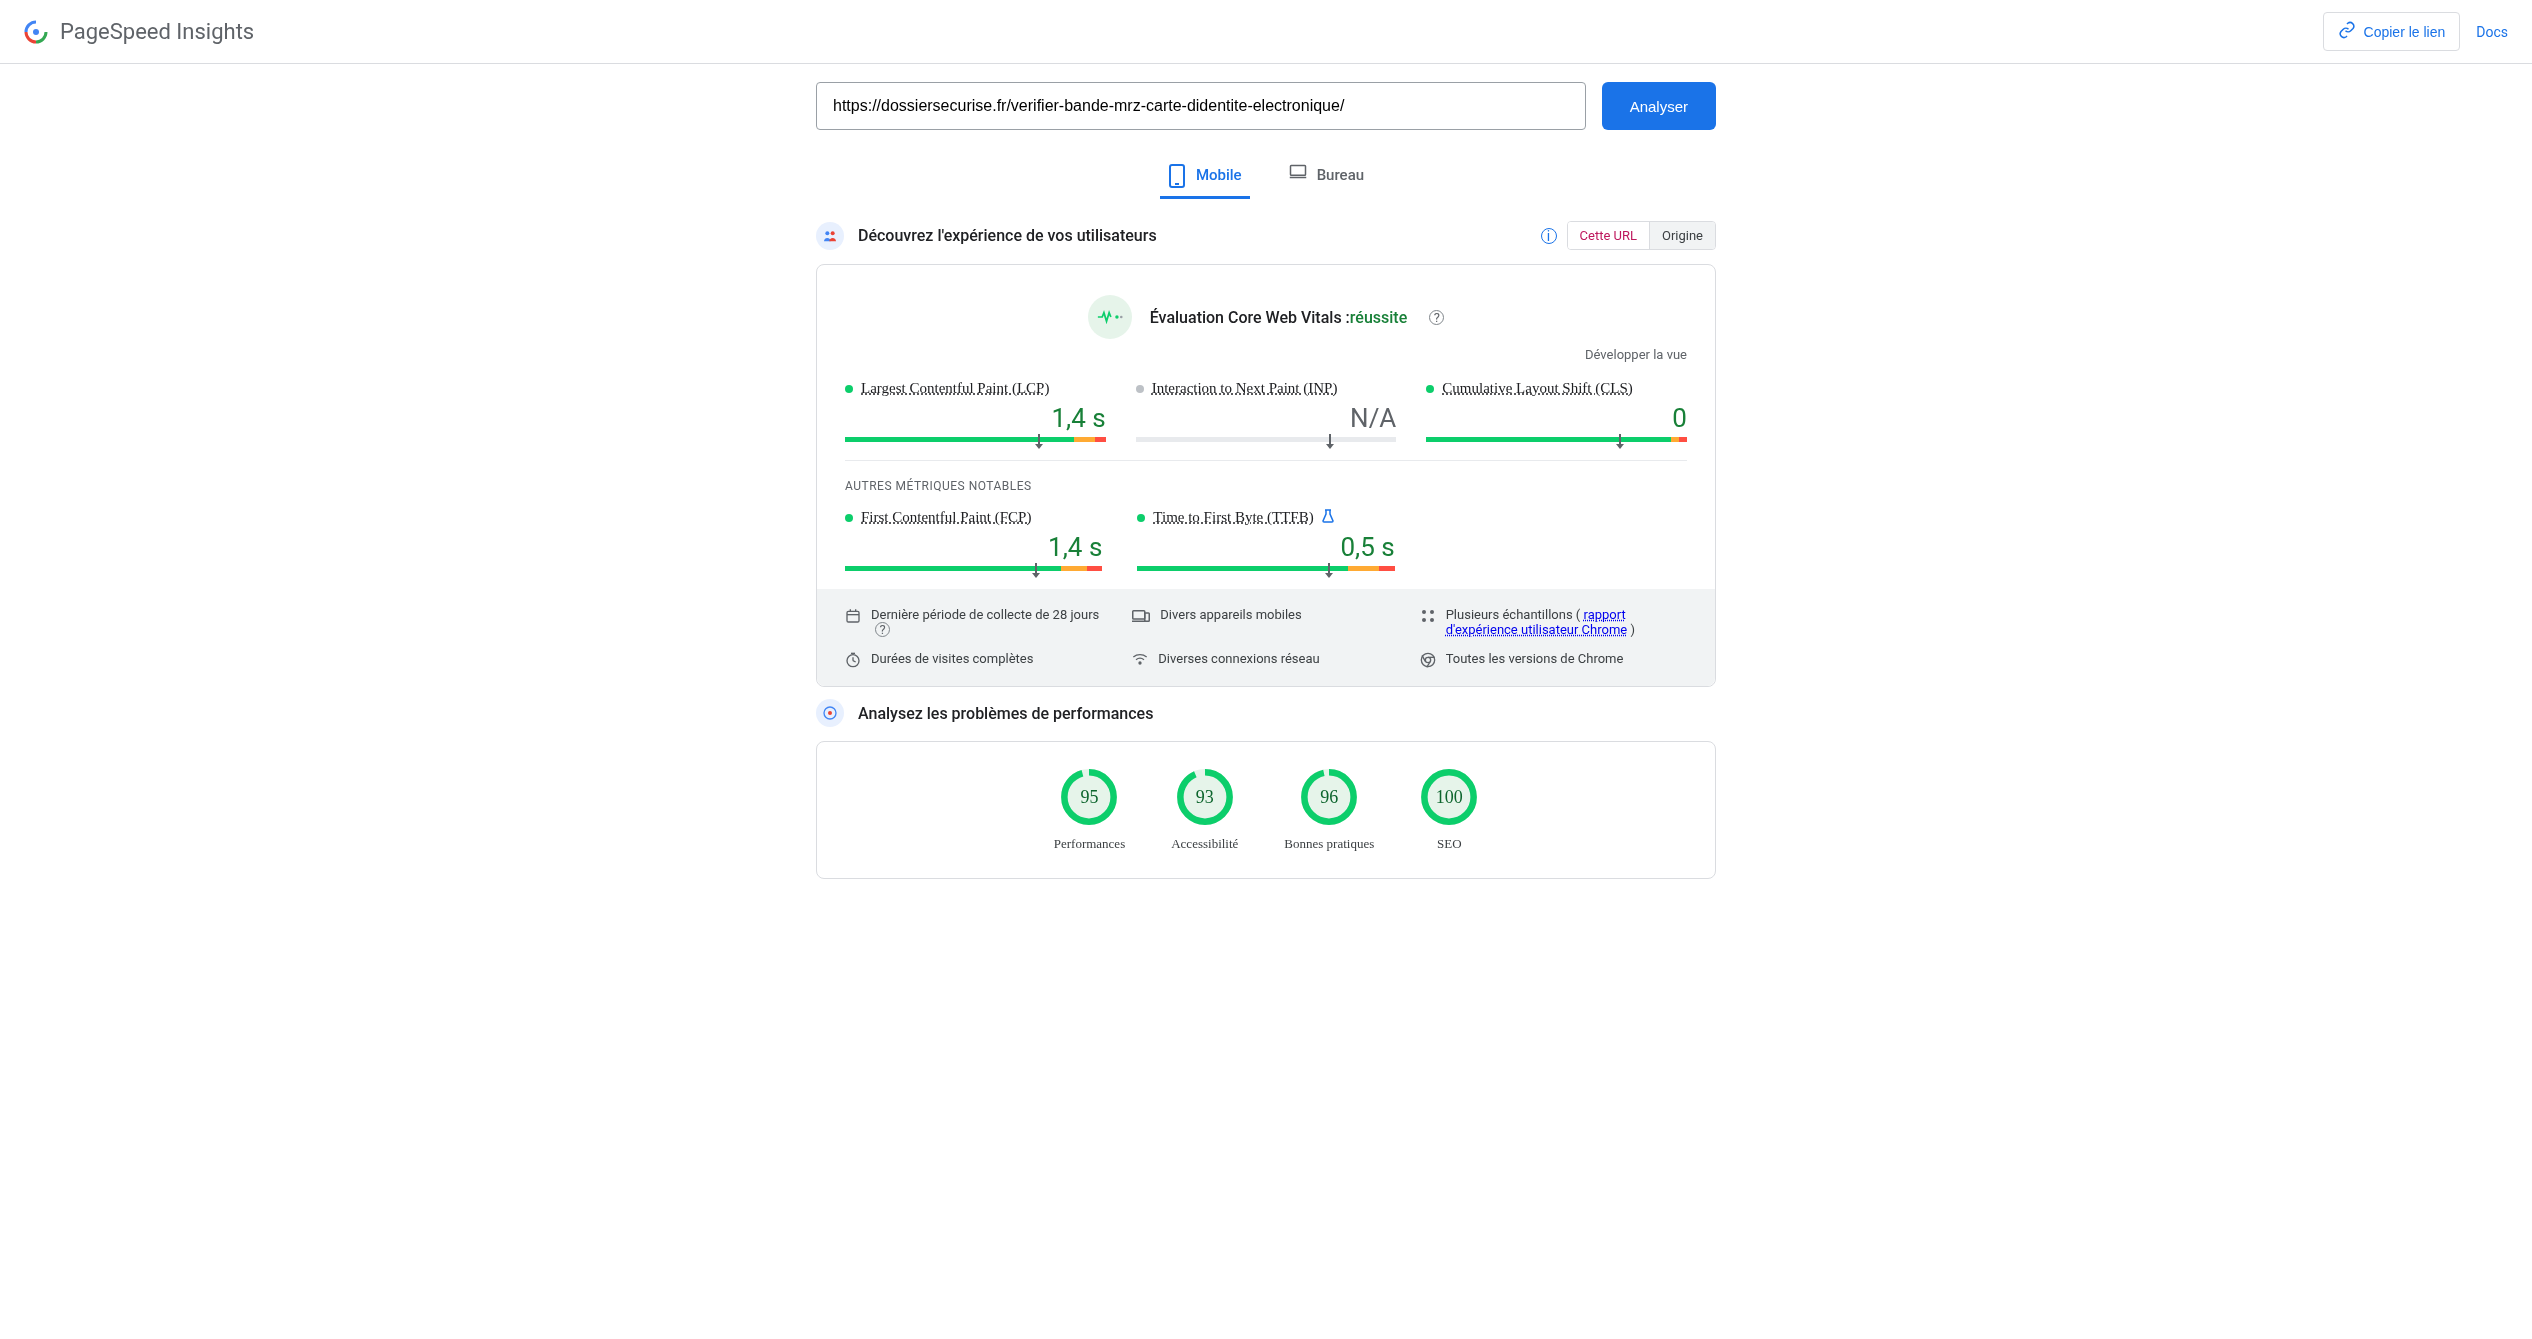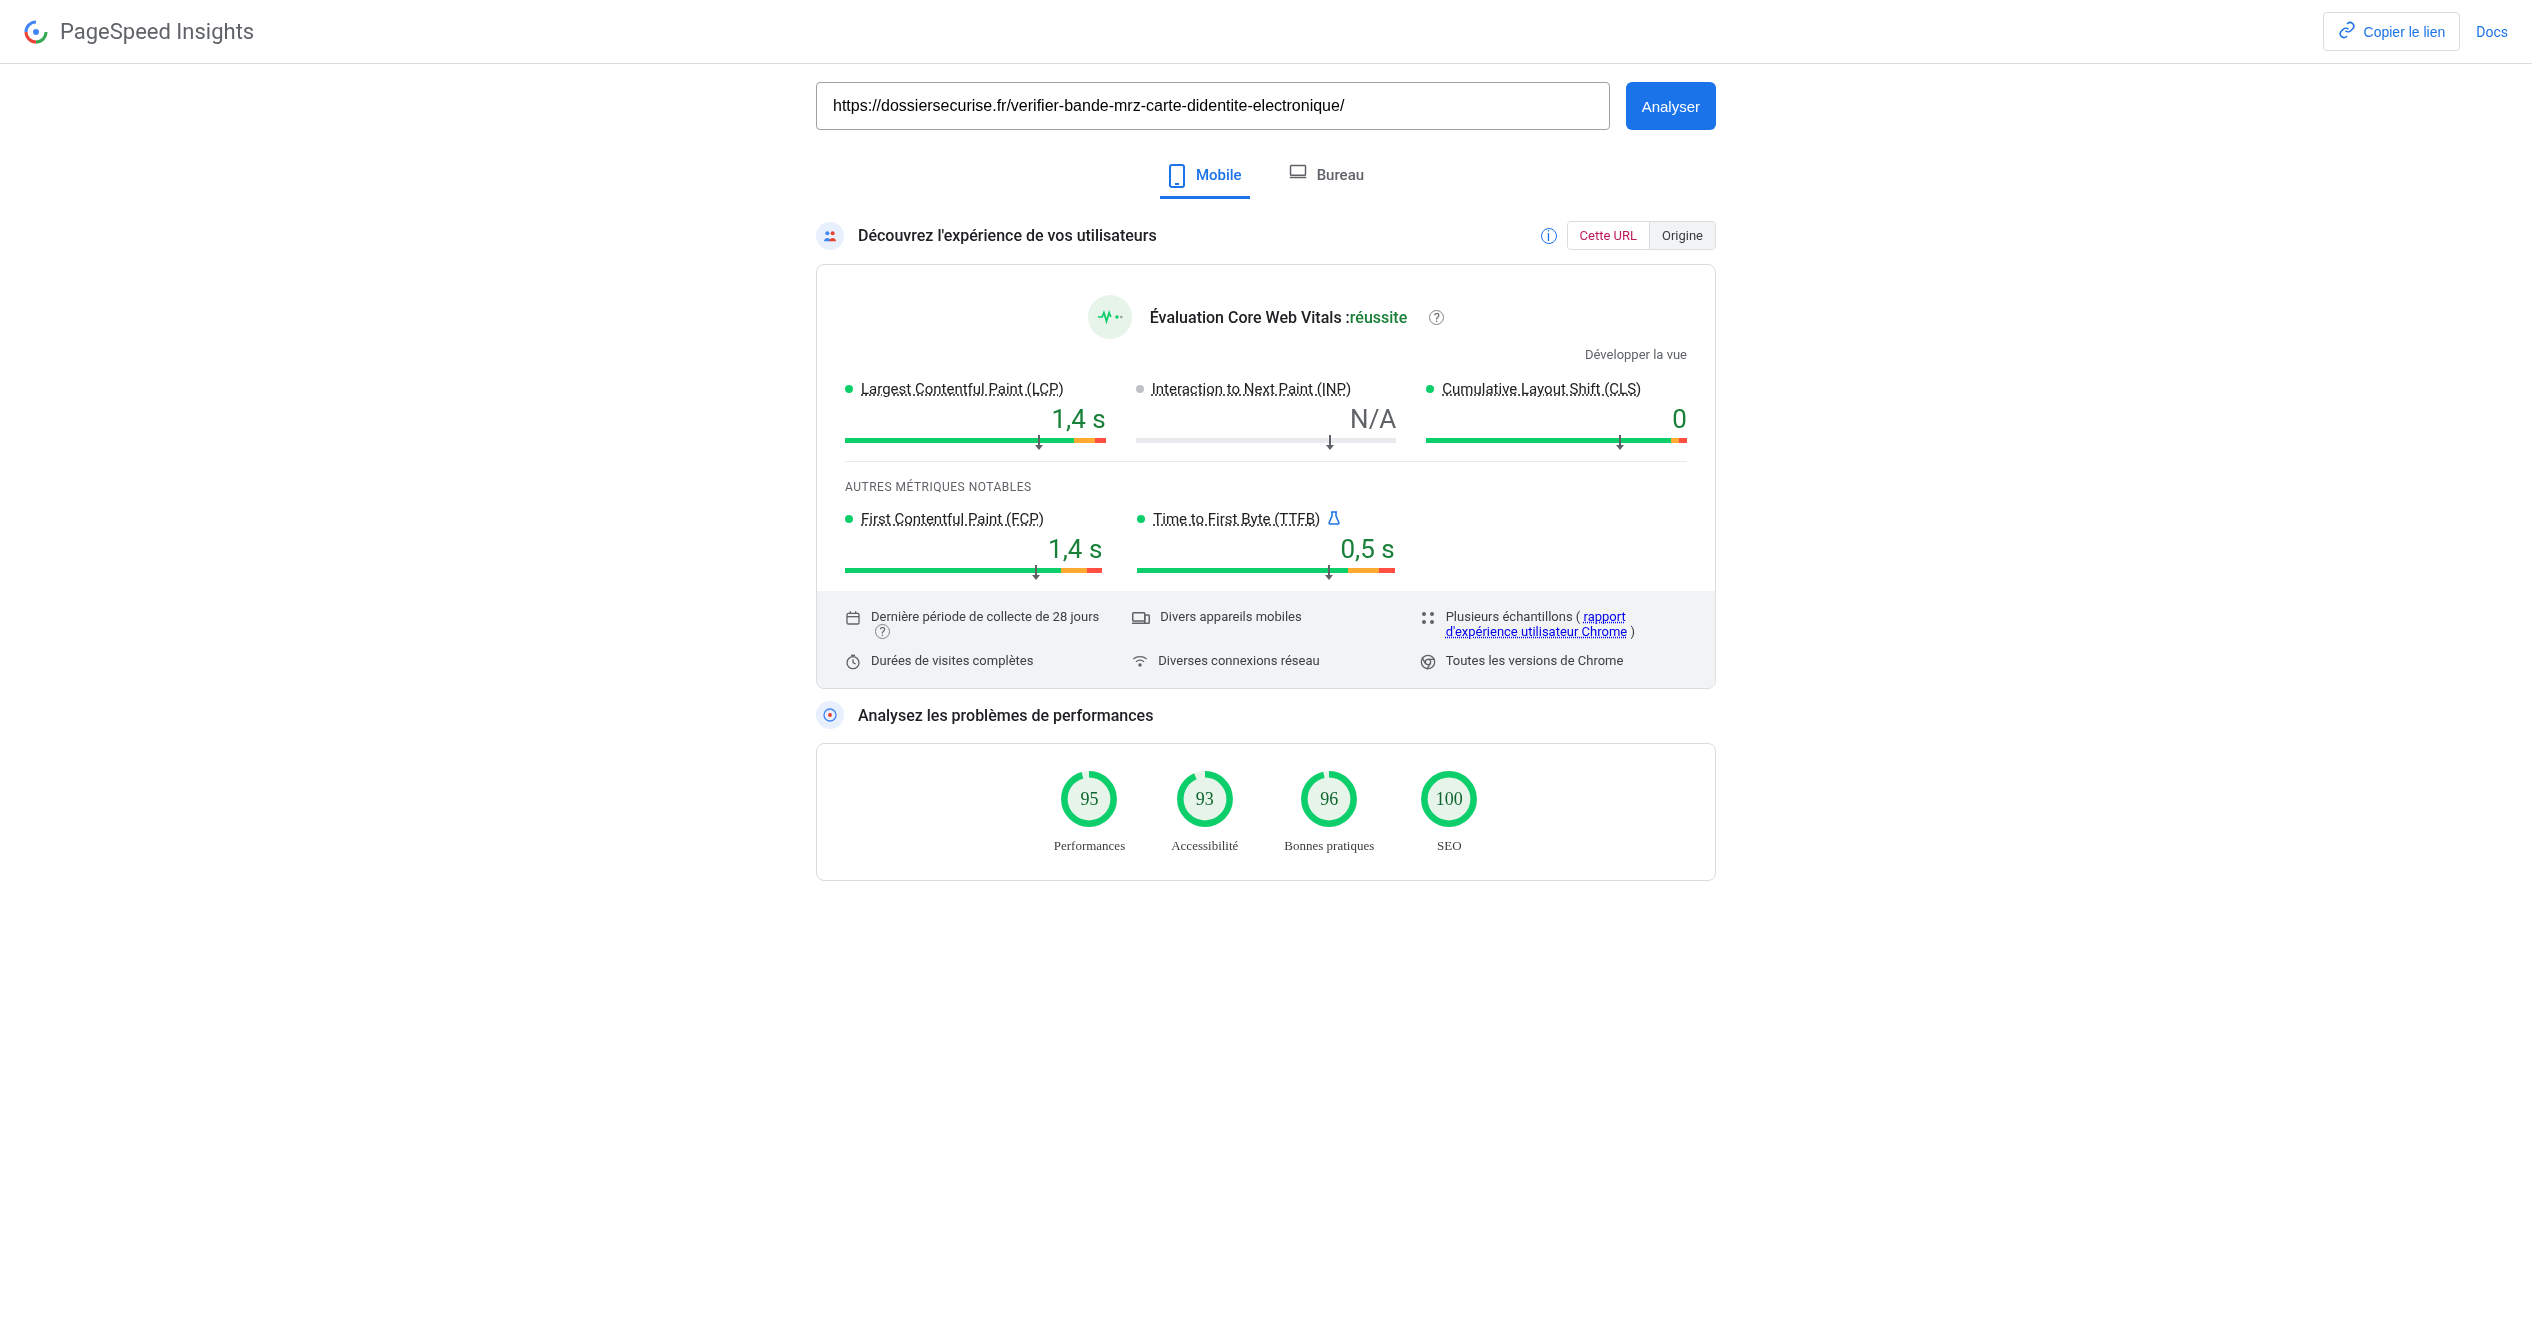--- a/index.html
+++ b/index.html
@@ -9,21 +9,21 @@
 .header-left { display: flex; align-items: center; gap: 12px; }
 .logo-icon { width: 24px; height: 24px; }
 .header-title { font-size: 22px; font-weight: 400; color: #5f6368; }
 .header-right { display: flex; align-items: center; gap: 16px; }
 .copy-link-btn { display: flex; align-items: center; gap: 8px; border: 1px solid #dadce0; border-radius: 4px; padding: 8px 14px; color: #1a73e8; font-size: 14px; cursor: pointer; background: #fff; }
 .docs-link { color: #1a73e8; font-size: 14px; text-decoration: none; }
 
 .main { max-width: 900px; margin: 0 auto; padding: 18px 0 40px; }
 .url-bar { display: flex; gap: 16px; margin-bottom: 24px; }
 .url-input { flex: 1; border: 1px solid #9aa0a6; border-radius: 4px; padding: 14px 16px; font-size: 16px; }
-.analyze-btn { background: #1a73e8; color: #fff; border: none; border-radius: 6px; padding: 0 16px; font-size: 15px; font-weight: 500; cursor: pointer; }
+.analyze-btn { background: #1a73e8; color: #fff; border: none; border-radius: 6px; padding: 0 28px; font-size: 15px; font-weight: 500; cursor: pointer; }
 
 .tabs { display: flex; justify-content: center; gap: 31px; border-bottom: none; margin-bottom: 22px; }
 .tab { display: flex; align-items: center; gap: 10px; padding: 10px 8px; font-size: 15px; font-weight: 500; cursor: pointer; border-bottom: 3px solid transparent; border-radius: 2px 2px 0 0; }
 .tab.active { color: #1a73e8; border-bottom-color: #1a73e8; }
 .tab.inactive { color: #5f6368; }
 .tab-icon { width: 18px; height: 22px; display: inline-block; }
 
 .section-header { display: flex; align-items: center; justify-content: space-between; margin: 10px 0 14px; }
 .section-left { display: flex; align-items: center; gap: 14px; }
 .section-badge { width: 28px; height: 28px; border-radius: 50%; background: #e8f0fe; display: flex; align-items: center; justify-content: center; font-size: 14px; }
@@ -43,21 +43,21 @@
 .cwv-pass { color: #188038; font-weight: 500; }
 .help-icon { color: #5f6368; font-size: 13px; width: 15px; height: 15px; border: 1.3px solid #80868b; border-radius: 50%; display: inline-flex; align-items: center; justify-content: center; margin-left: 4px; }
 .expand-link { text-align: right; font-size: 13px; color: #5f6368; margin-bottom: 18px; cursor: pointer; }
 
 .metrics-row { display: grid; grid-template-columns: repeat(3, 1fr); gap: 30px; margin-bottom: 18px; }
 .metric { }
 .metric-name-row { display: flex; align-items: center; gap: 8px; }
 .dot { width: 8px; height: 8px; border-radius: 50%; display: inline-block; flex-shrink: 0; }
 .dot.green { background: #0cce6b; }
 .dot.gray { background: #bdc1c6; }
-.metric-name { text-decoration: underline dotted; font-size: 15px; color: #202124; }
+.metric-name { text-decoration: underline dotted; font-size: 15px; color: #202124; font-family: Liberation Serif, serif; }
 .metric-value { text-align: right; font-size: 26px; margin: 6px 0 4px; }
 .metric-value.green { color: #188038; }
 .metric-value.gray { color: #5f6368; }
 .dist-bar { height: 5px; display: flex; position: relative; }
 .dist-bar .seg { height: 100%; }
 .dist-bar .g { background: #0cce6b; }
 .dist-bar .o { background: #fa3; }
 .dist-bar .r { background: #ff4e42; }
 .dist-bar.gray .seg { background: #e8eaed; }
 .marker { position: absolute; top: -3px; width: 2px; height: 11px; background: #5f6368; }

